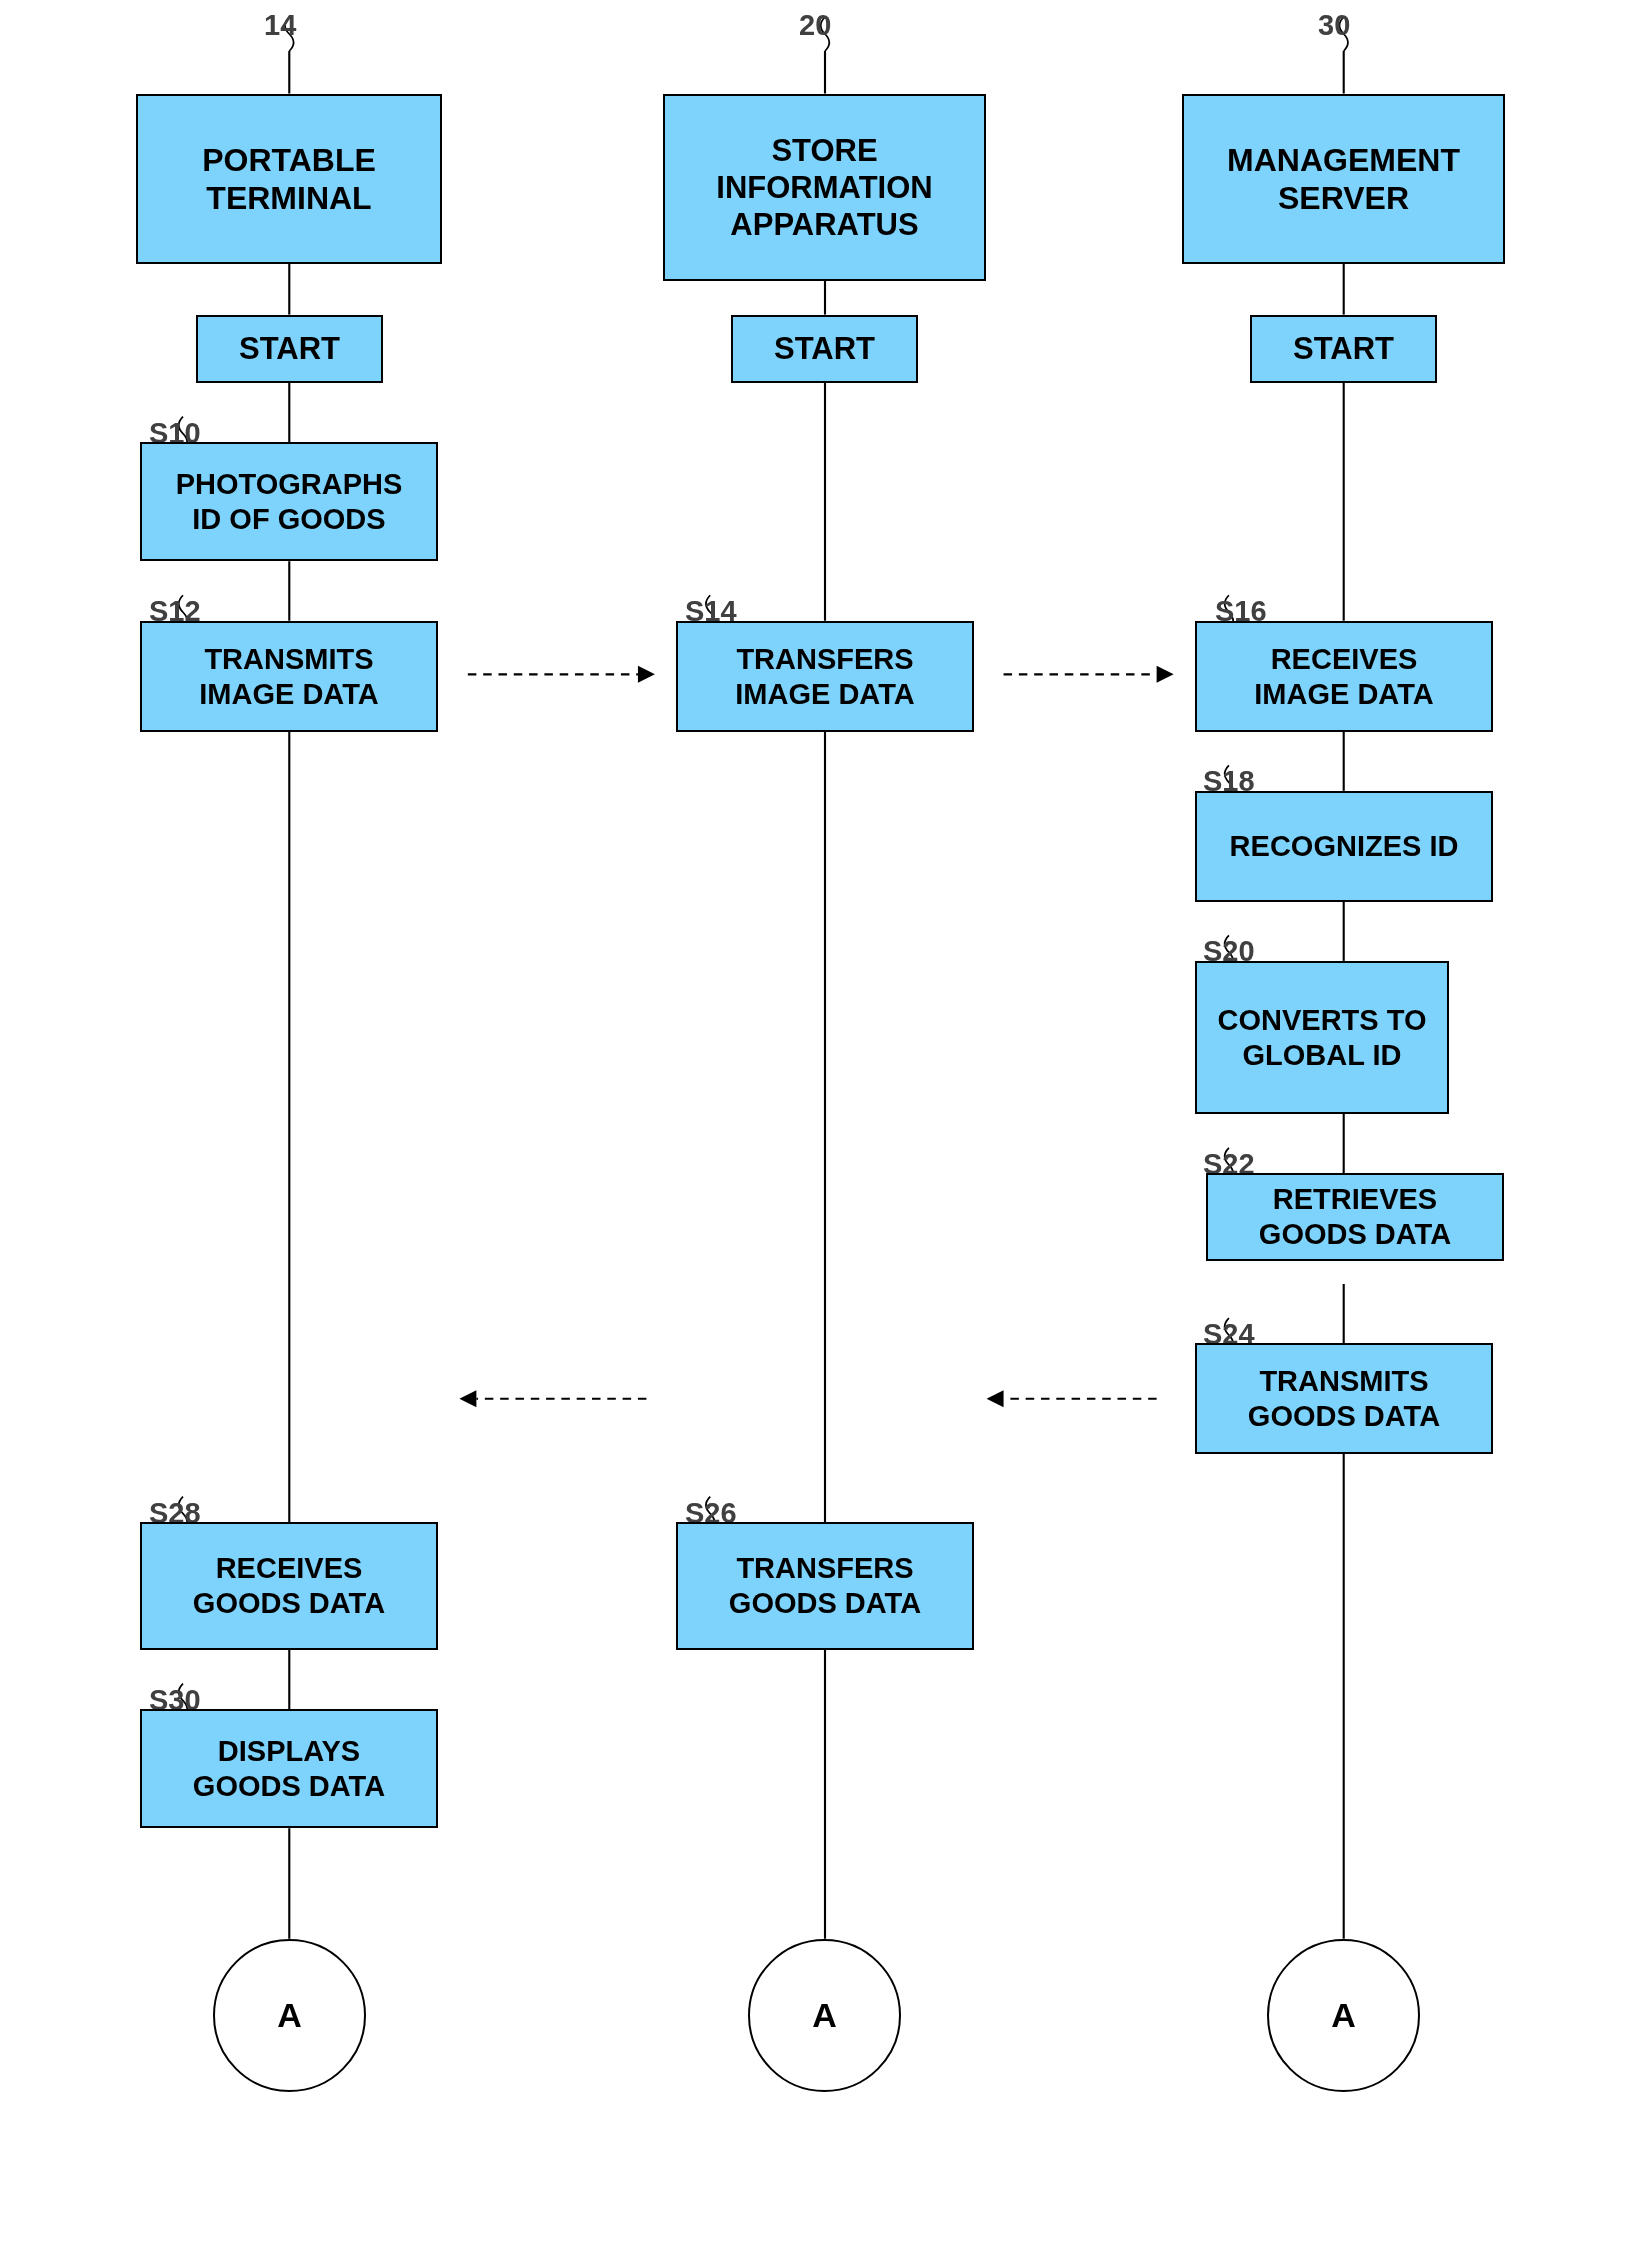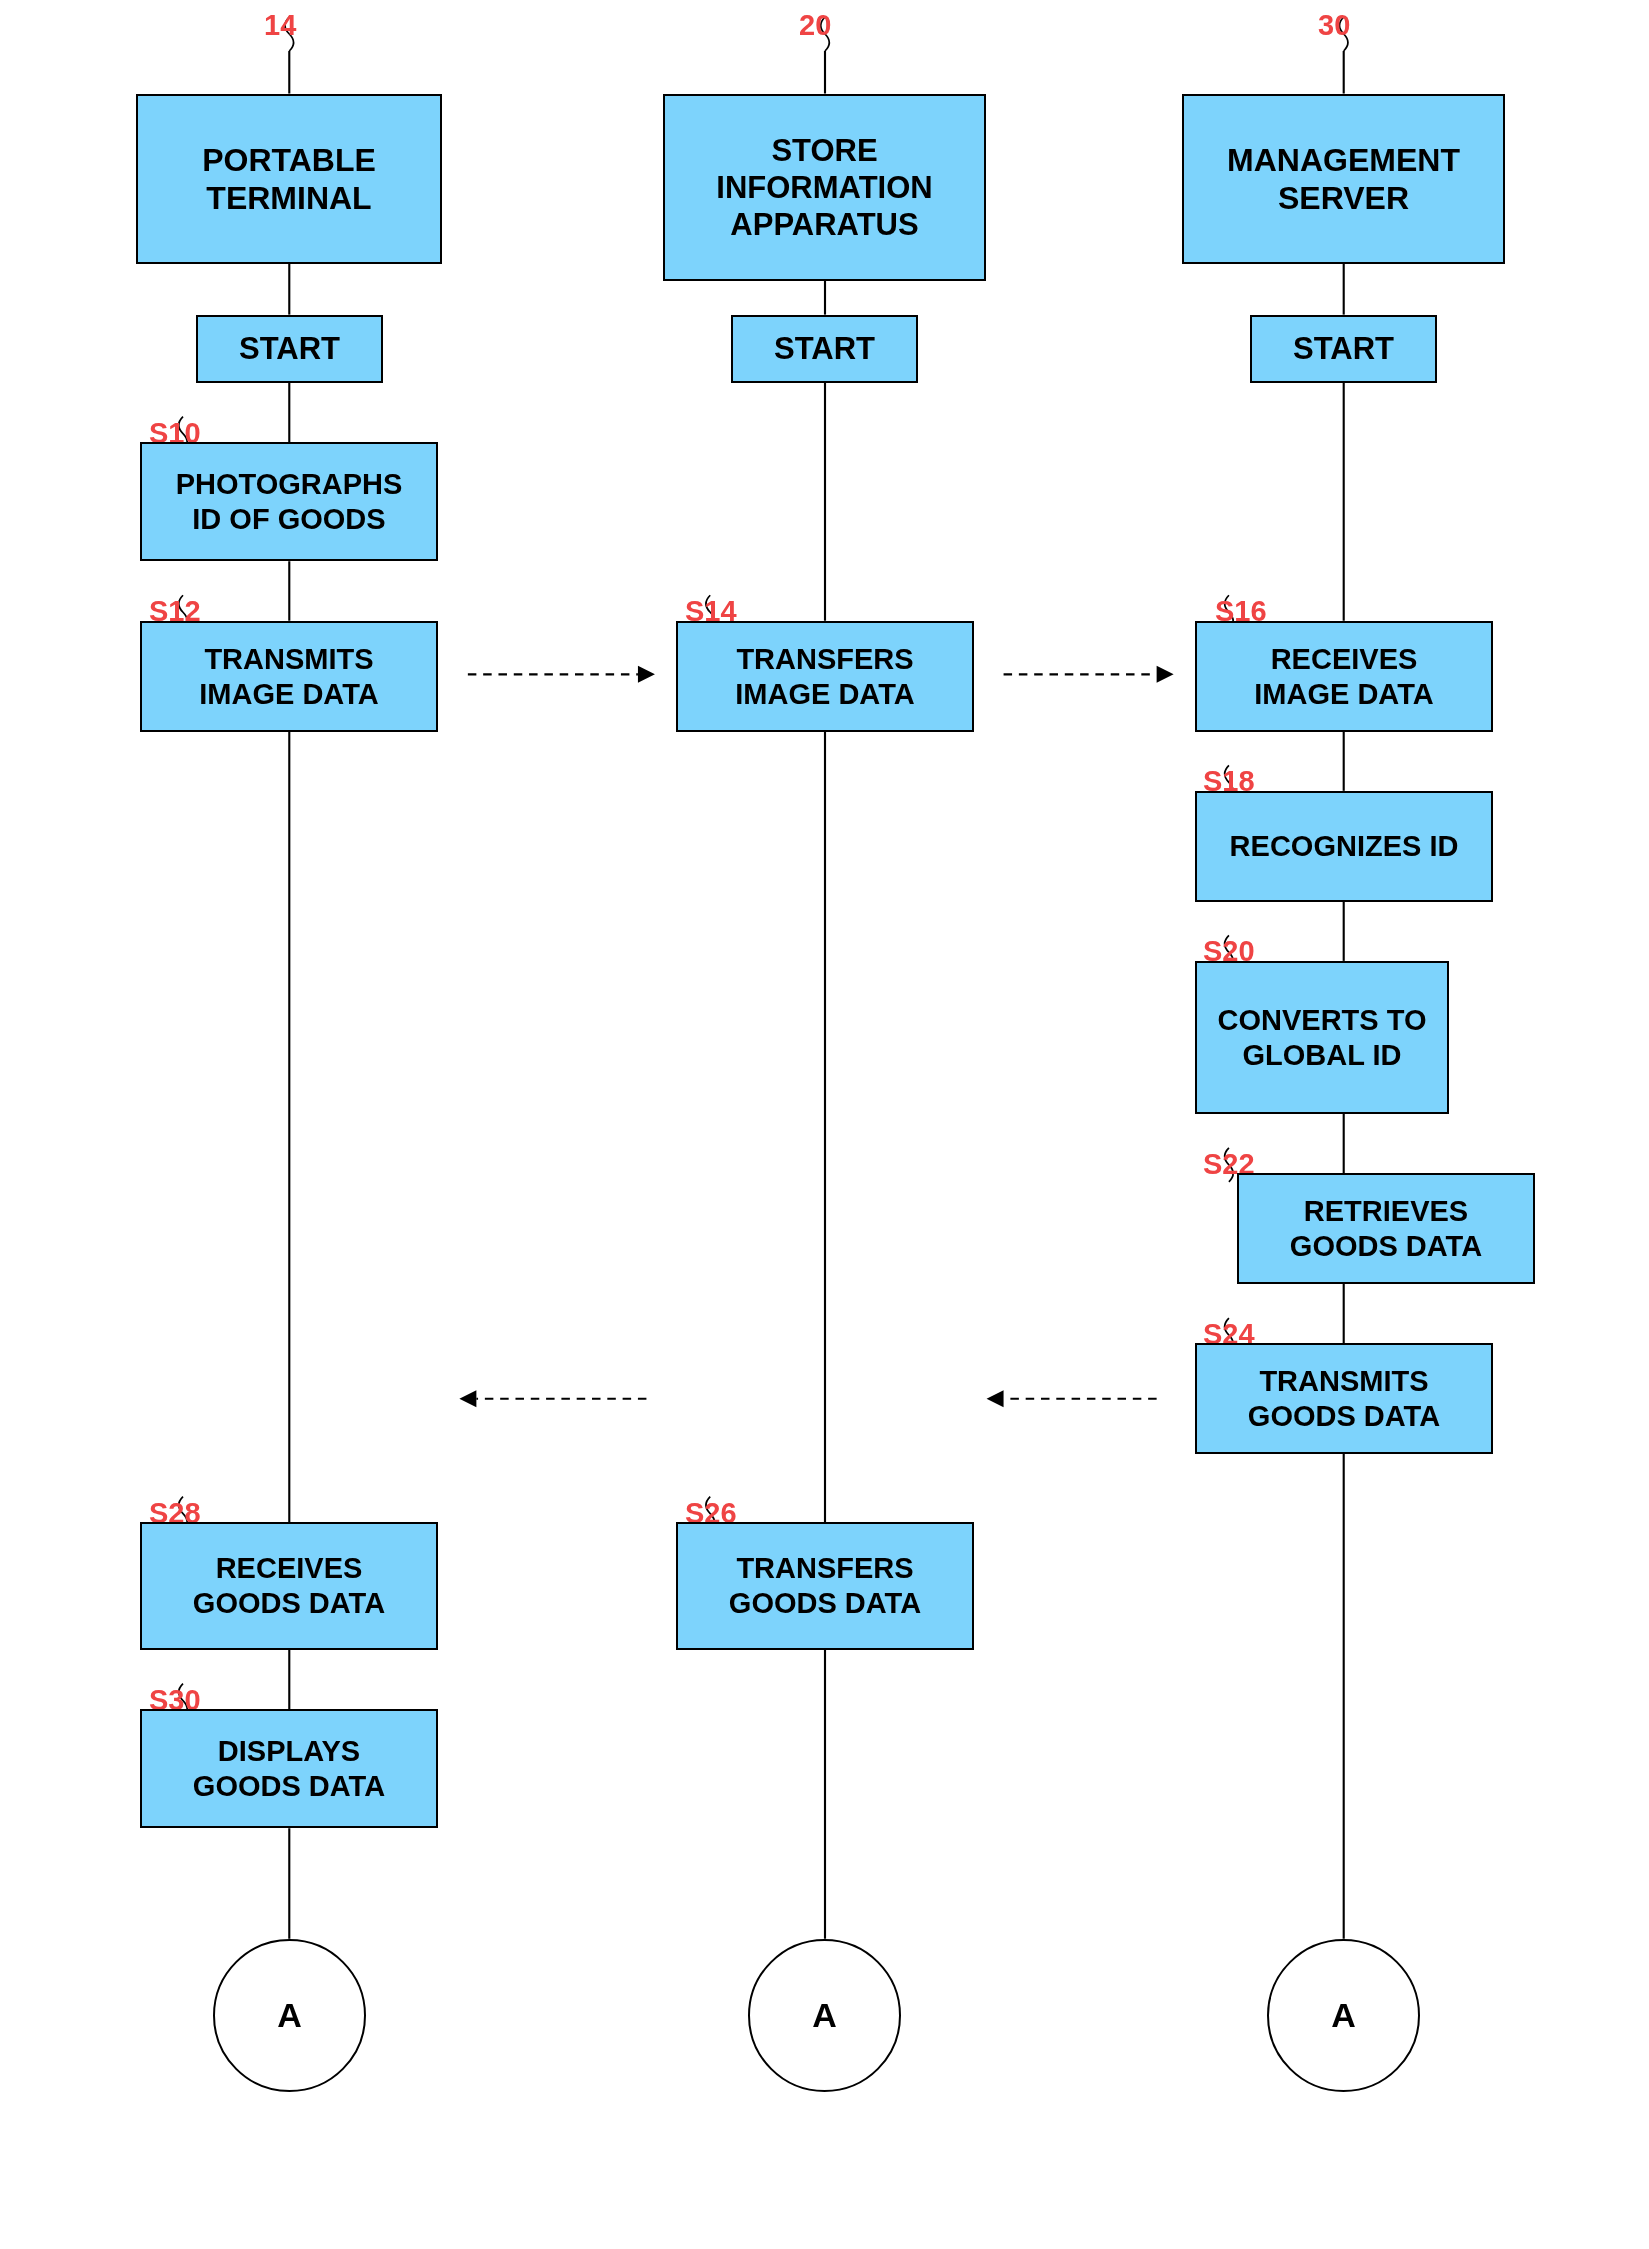--- a/index.html
+++ b/index.html
@@ -25,21 +25,21 @@
       justify-content: center;
       text-align: center;
       font-size: 29px;
       font-weight: bold;
       line-height: 1.2;
     }
     .label {
       position: absolute;
       font-size: 29px;
       font-weight: bold;
-      color: #ef4444;
+      color: #404040;
     }
     .circle-end {
       position: absolute;
       border: 2.6px solid #000;
       border-radius: 50%;
       background: #fff;
       display: flex;
       align-items: center;
       justify-content: center;
       font-size: 34px;
@@ -198,21 +198,21 @@
   </div>
 
   <div class="box" style="left:1195px; top:791px; width:298px; height:111px; font-size:29px;">
     <span>RECOGNIZES ID</span>
   </div>
 
   <div class="box" style="left:1195px; top:961px; width:254px; height:153px; font-size:29px;">
     <span>CONVERTS TO<br>GLOBAL ID</span>
   </div>
 
-  <div class="box" style="left:1237px; top:1173px; width:298px; height:111px; font-size:29px;text-align:center;">
+  <div class="box" style="left:1206px; top:1173px; width:298px; height:88px; font-size:29px;text-align:center;">
     <span>RETRIEVES<br>GOODS DATA</span>
   </div>
 
   <div class="box" style="left:1195px; top:1343px; width:298px; height:111px; font-size:29px;">
     <span>TRANSMITS<br>GOODS DATA</span>
   </div>
 
   <div class="box" style="left:676px; top:1522px; width:298px; height:128px; font-size:29px;">
     <span>TRANSFERS<br>GOODS DATA</span>
   </div>

